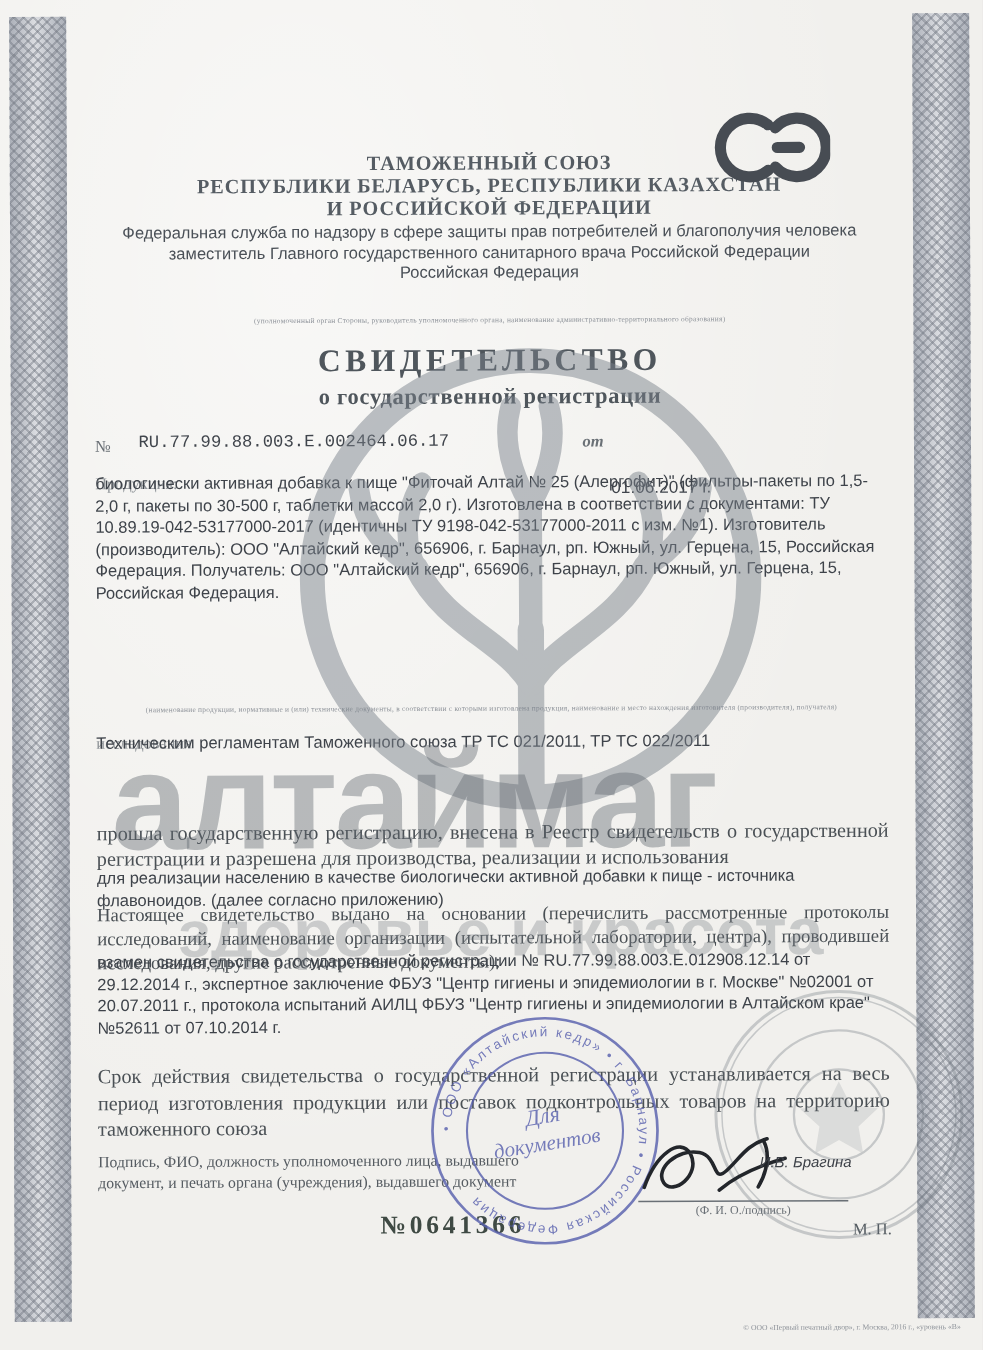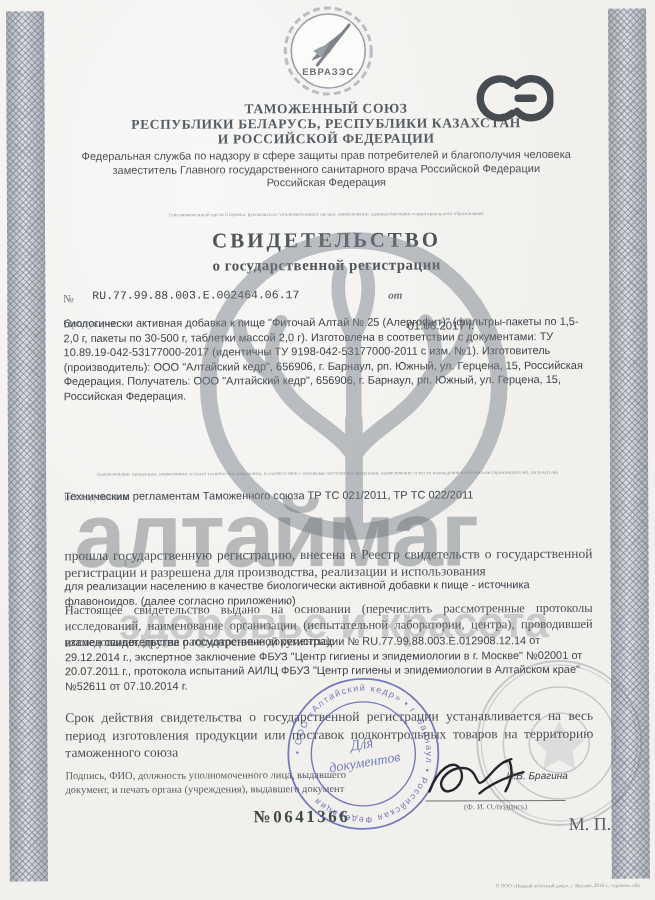--- a/index.html
+++ b/index.html
@@ -61,21 +61,21 @@
   .reg-typed{left:64px;top:578px;width:528px;}
   .basis-pre{left:64px;top:601px;width:528px;font-size:12.5px;line-height:16px;}
   .basis-typed{left:64px;top:634px;width:532px;}
   .validity{left:64px;top:708px;width:528px;line-height:17.5px;}
   
   .sig-caption{position:absolute;left:64px;top:768px;width:282px;font-size:10.5px;line-height:13.5px;color:#565c62;}
   .sig-line{position:absolute;left:424px;top:801px;width:140px;border-top:1px solid #6a7076;}
   .sig-line-label{position:absolute;left:424px;top:803px;width:140px;text-align:center;font-size:8px;color:#6a7076;}
   .sig-name{position:absolute;left:505px;top:771px;z-index:5;font-family:"Liberation Sans",sans-serif;font-size:10px;color:#3d4148;font-style:italic;}
   .serial{position:absolute;left:252px;top:807px;font-size:17px;letter-spacing:2.5px;color:#3f4a44;font-weight:bold;}
-  .mp{position:absolute;left:567px;top:815px;font-size:18px;color:#555c62;}
+  .mp{position:absolute;left:567px;top:815px;font-size:11px;color:#555c62;}
   .imprint{position:absolute;right:16px;top:884px;font-size:6px;color:#8d9299;transform:scale(.85);transform-origin:right top;white-space:nowrap;}
   
   .wm-big{position:absolute;left:74px;top:482px;width:575px;
     font-family:"Liberation Sans",sans-serif;font-weight:bold;font-size:92px;letter-spacing:-2px;
     color:rgba(97,105,112,.42);white-space:nowrap;}
   .wm-small{position:absolute;left:118px;top:598px;
     font-family:"Liberation Sans",sans-serif;font-weight:bold;font-size:44px;
     color:rgba(118,125,131,.33);white-space:nowrap;}
   .wm-tree{position:absolute;left:188px;top:220px;opacity:.48;}
 </style>
@@ -83,30 +83,20 @@
 <body>
 
 <div class="page">
   <div class="rot">
 
     <div class="band h band-top"></div>
     <div class="band h band-bottom"></div>
     <div class="band v band-left"></div>
     <div class="band v band-right"></div>
 
-    <div class="emblem-wrap">
-      <svg width="90" height="92" viewBox="0 0 90 92">
-        <circle cx="45" cy="46" r="43" fill="#f4f3f1" stroke="#b9bdc3" stroke-width="3" stroke-dasharray="7 4"></circle>
-        <circle cx="45" cy="46" r="37" fill="#fbfbfa" stroke="#9aa0a8" stroke-width="1.6"></circle>
-        <path d="M28,56 C40,38 54,33 63,22 L46,48 Z" fill="#7d848c"></path>
-        <path d="M66,20 L34,60" stroke="#7d848c" stroke-width="3" stroke-linecap="round"></path>
-        <path d="M30,46 C38,40 44,42 48,36 L38,52 Z" fill="#9aa0a8"></path>
-        <text x="45" y="70" text-anchor="middle" font-family="Liberation Sans, sans-serif" font-size="9.5" font-weight="bold" fill="#6a7076" letter-spacing="1">ЕВРАЗЭС</text>
-      </svg>
-    </div>
 
     <div class="se-wrap">
       <svg width="78" height="66" viewBox="0 0 84 60">
         <path d="M39.4,11.7 A21,21 0 1 0 39.4,44.3" fill="none" stroke="#474c53" stroke-width="8" stroke-linecap="round"></path>
         <path d="M44.6,13.9 A21,21 0 1 1 44.6,42.1" fill="none" stroke="#474c53" stroke-width="8" stroke-linecap="round"></path>
         <path d="M46,28 L62,28" stroke="#474c53" stroke-width="8" stroke-linecap="round"></path>
       </svg>
     </div>
 
     <div class="hdr">

